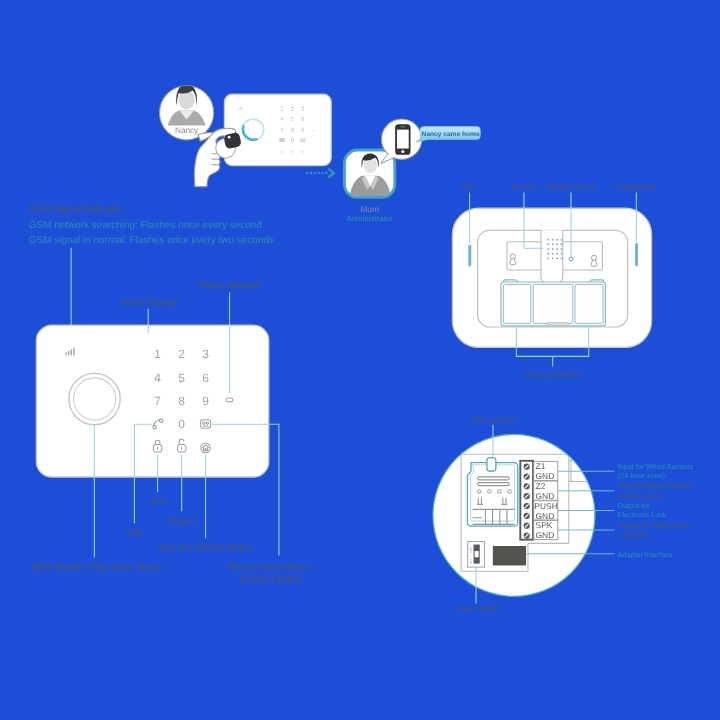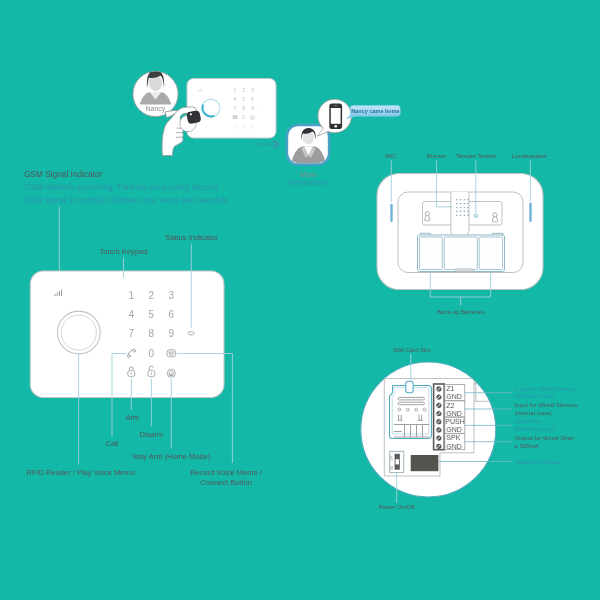--- a/index.html
+++ b/index.html
@@ -1,16 +1,16 @@
 <!DOCTYPE html>
 <html><head>
 <meta charset="utf-8">
 <style>
   html,body{margin:0;padding:0;background:#ffffff;}
-  #page{position:relative;width:600px;height:600px;background:#14b8a6;font-family:"Liberation Sans",sans-serif;}
+  #page{position:relative;width:600px;height:600px;background:#1d4ed8;font-family:"Liberation Sans",sans-serif;}
   svg{position:absolute;top:0;left:0;}
   text{font-family:"Liberation Sans",sans-serif;}
 </style>
 </head>
 <body>
 <div id="page">
 <svg width="600" height="600" viewBox="0 0 600 600">
 <defs>
 <linearGradient id="bluelab" x1="0" y1="0" x2="0" y2="1">
 <stop offset="0" stop-color="#c3e7f8"></stop>

